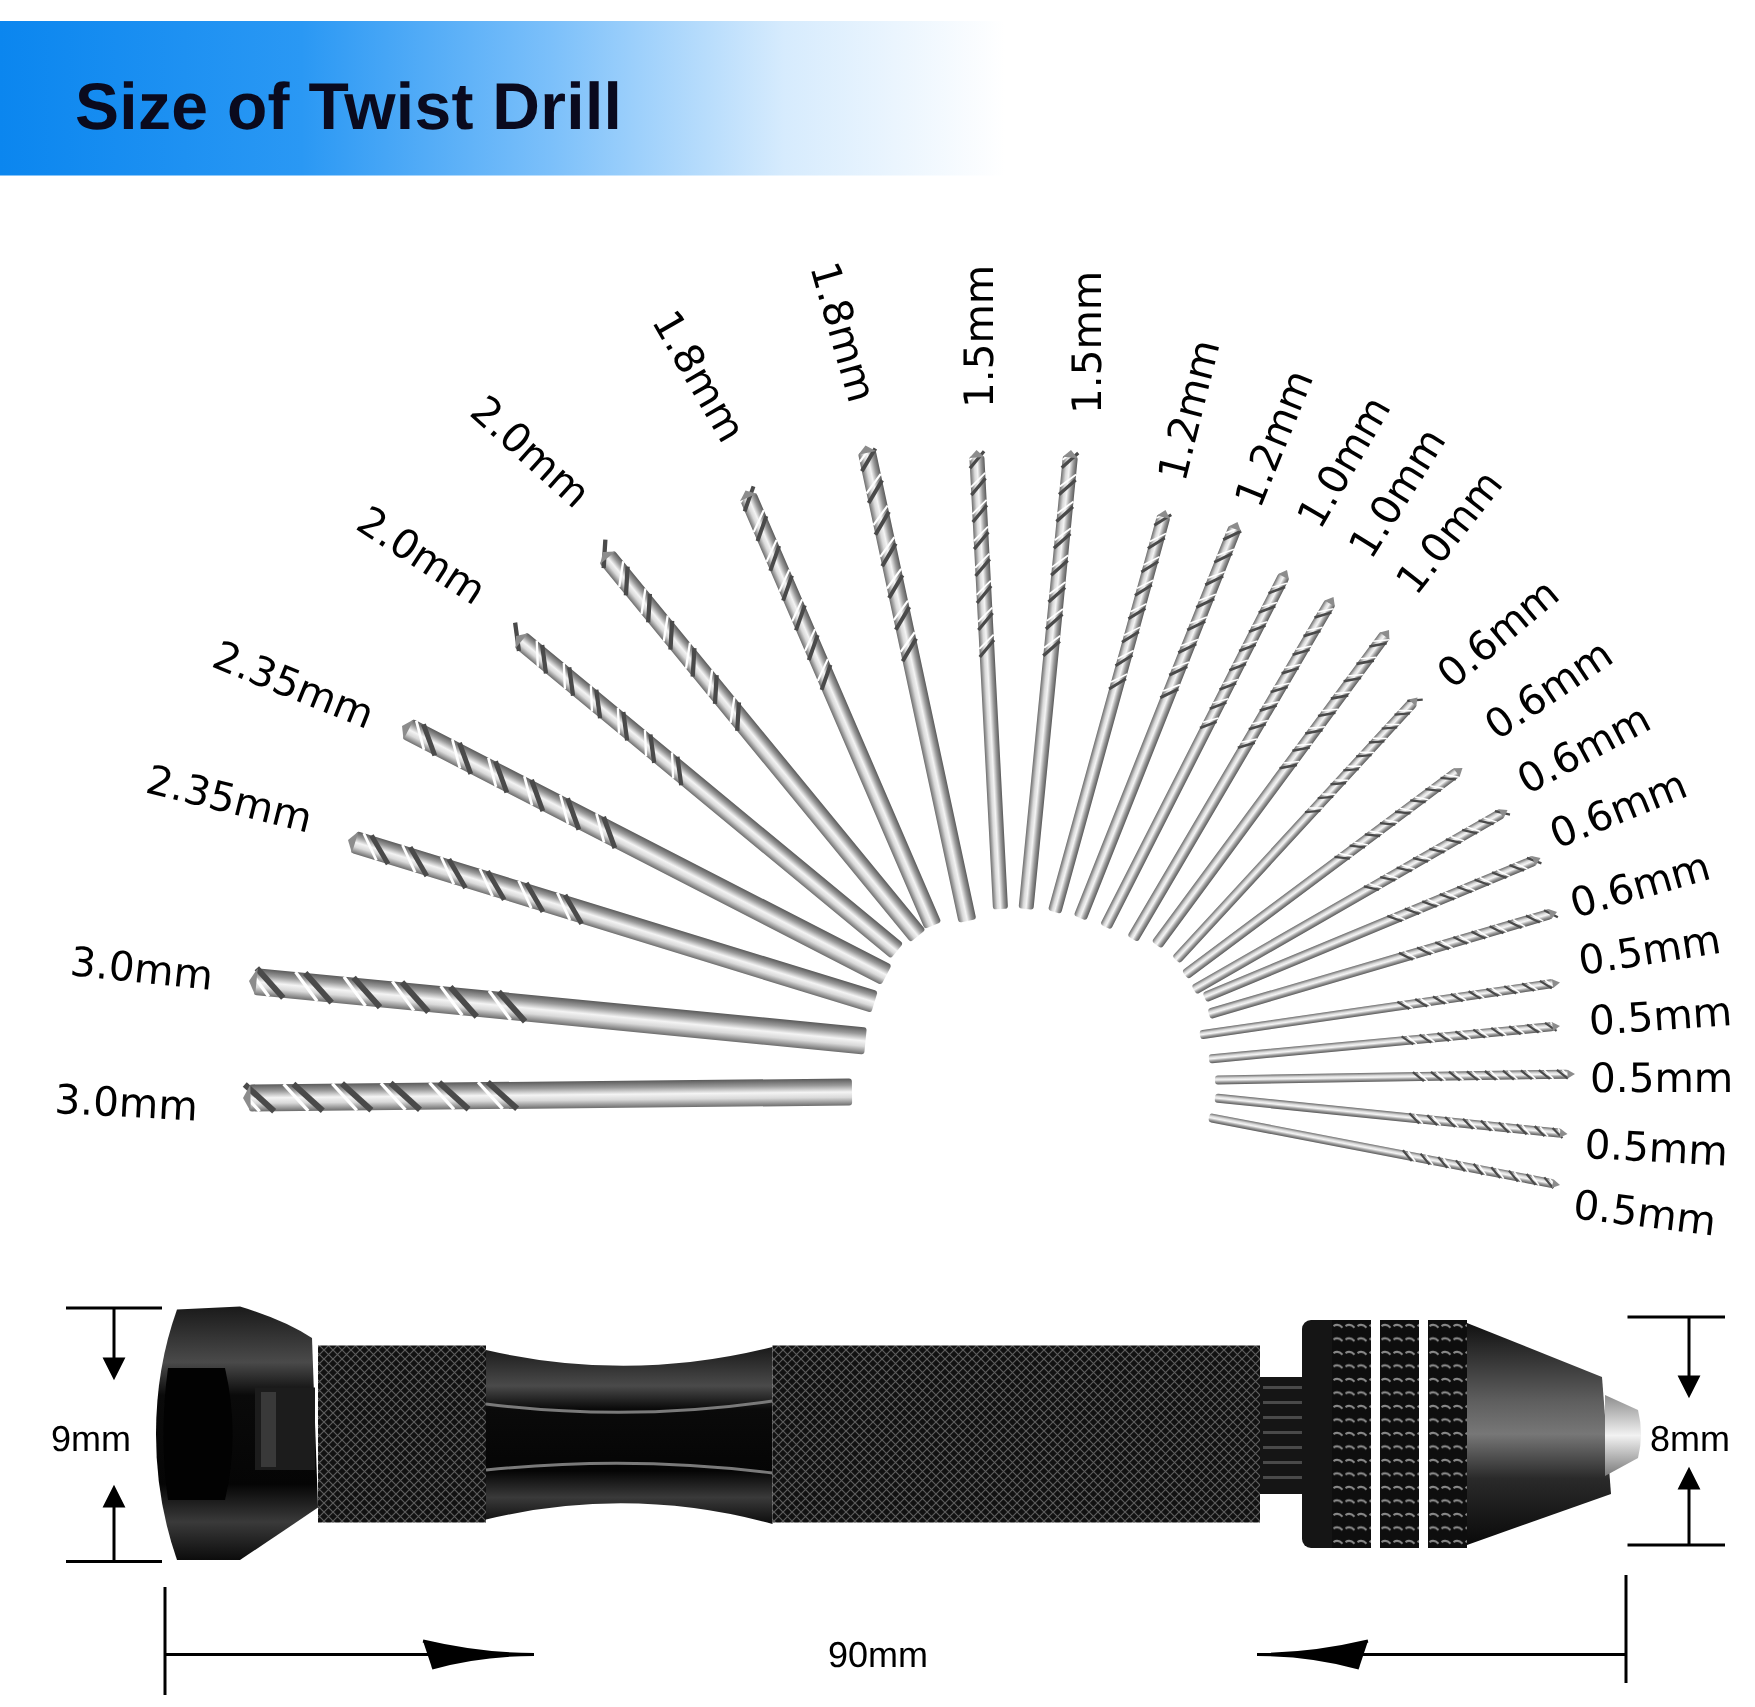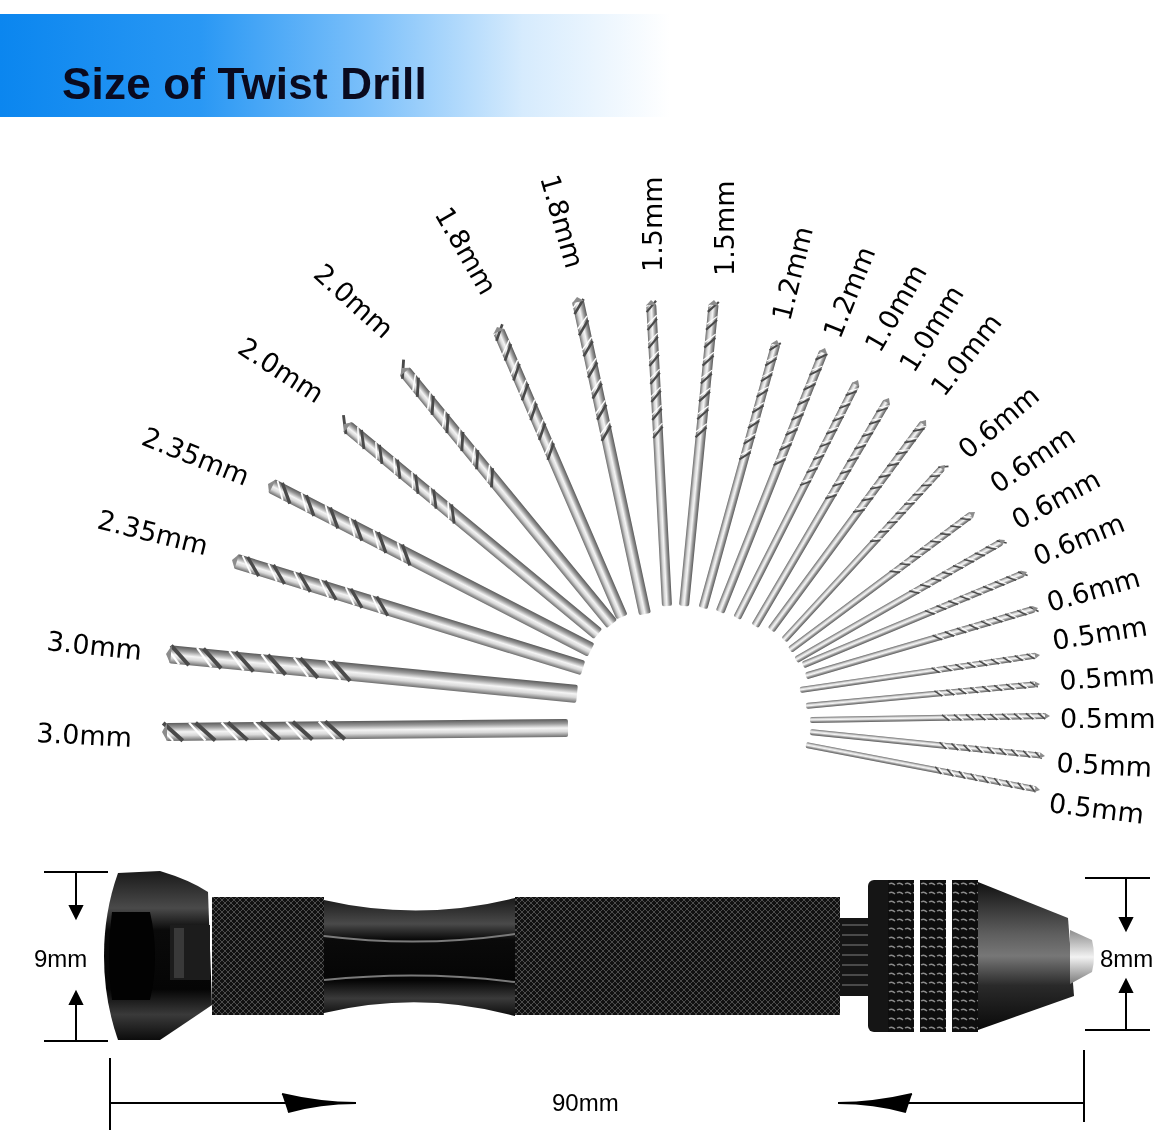--- a/index.html
+++ b/index.html
@@ -1,21 +1,21 @@
 <!DOCTYPE html>
 <html><head>
 <meta charset="utf-8">
 <style>
   html, body { margin: 0; padding: 0; background: #ffffff; }
   body { width: 1170px; height: 1138px; position: relative; overflow: hidden;
          font-family: "DejaVu Sans", sans-serif; }
   .banner { position: absolute; left: 0; top: 14px; width: 670px; height: 103px;
             background: linear-gradient(90deg, #0b86ef 0%, #2a98f4 30%, #7cc0fa 55%, #d6ebfd 78%, #ffffff 100%); }
   .banner-title { position: absolute; left: 50px; top: 36px; font-family: "Liberation Sans", sans-serif;
-            font-weight: bold; font-size: 44px; color: #0a0a1e; letter-spacing: 0.2px; margin: 12px; line-height: 1; }
+            font-weight: bold; font-size: 44px; color: #0a0a1e; letter-spacing: 0.2px; margin: 0; line-height: 1; }
   svg.stage { position: absolute; left: 0; top: 0; }
   .lbl { font-family: "DejaVu Sans", sans-serif; font-size: 27px; fill: #000; }
   .dim { font-family: "Liberation Sans", sans-serif; font-size: 24px; fill: #000; }
 </style>
 </head>
 <body>
 
 <div class="banner">
   <h1 class="banner-title">Size of Twist Drill</h1>
 </div>

